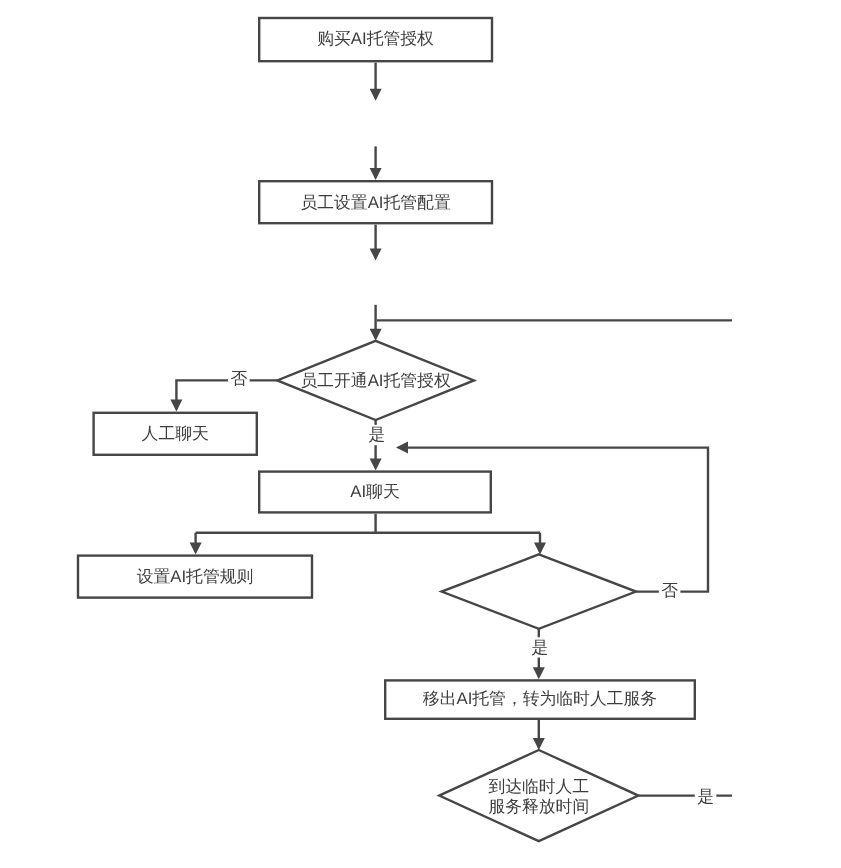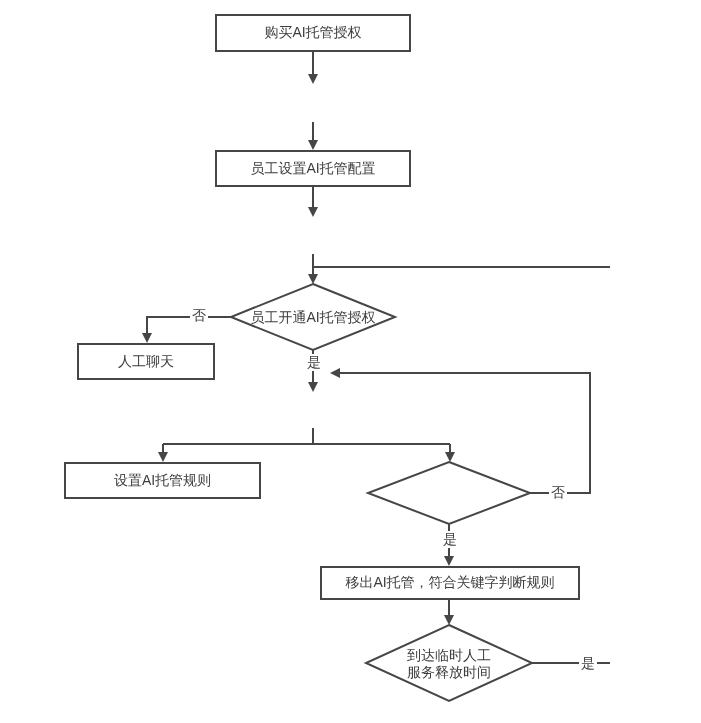--- a/index.html
+++ b/index.html
@@ -63,24 +63,25 @@
   </svg>
 
   <div class="node" style="left:215px;top:14px;width:196px;height:38px;">购买AI托管授权</div>
 
 
   <div class="node" style="left:215px;top:150px;width:196px;height:37px;">员工设置AI托管配置</div>
 
 
   <div class="node" style="left:77px;top:343px;width:138px;height:37px;">人工聊天</div>
 
+  <div class="node" style="left:215px;top:392px;width:195px;height:36px;">AI聊天</div>
 
   <div class="node" style="left:64px;top:462px;width:197px;height:37px;">设置AI托管规则</div>
 
-  <div class="node" style="left:320px;top:566px;width:260px;height:34px;">移出AI托管，符合关键字判断规则</div>
+  <div class="node" style="left:320px;top:566px;width:260px;height:34px;">移出AI托管，转为临时人工服务</div>
 
   <div class="dlabel" style="left:223px;top:309px;width:180px;">员工开通AI托管授权</div>
 
 
   <div class="dlabel two-line" style="left:379px;top:647px;width:140px;">到达临时人工
 服务释放时间</div>
 
   <div class="blabel" style="left:190px;top:307px;">否</div>
 
   <div class="blabel" style="left:305px;top:354px;">是</div>

